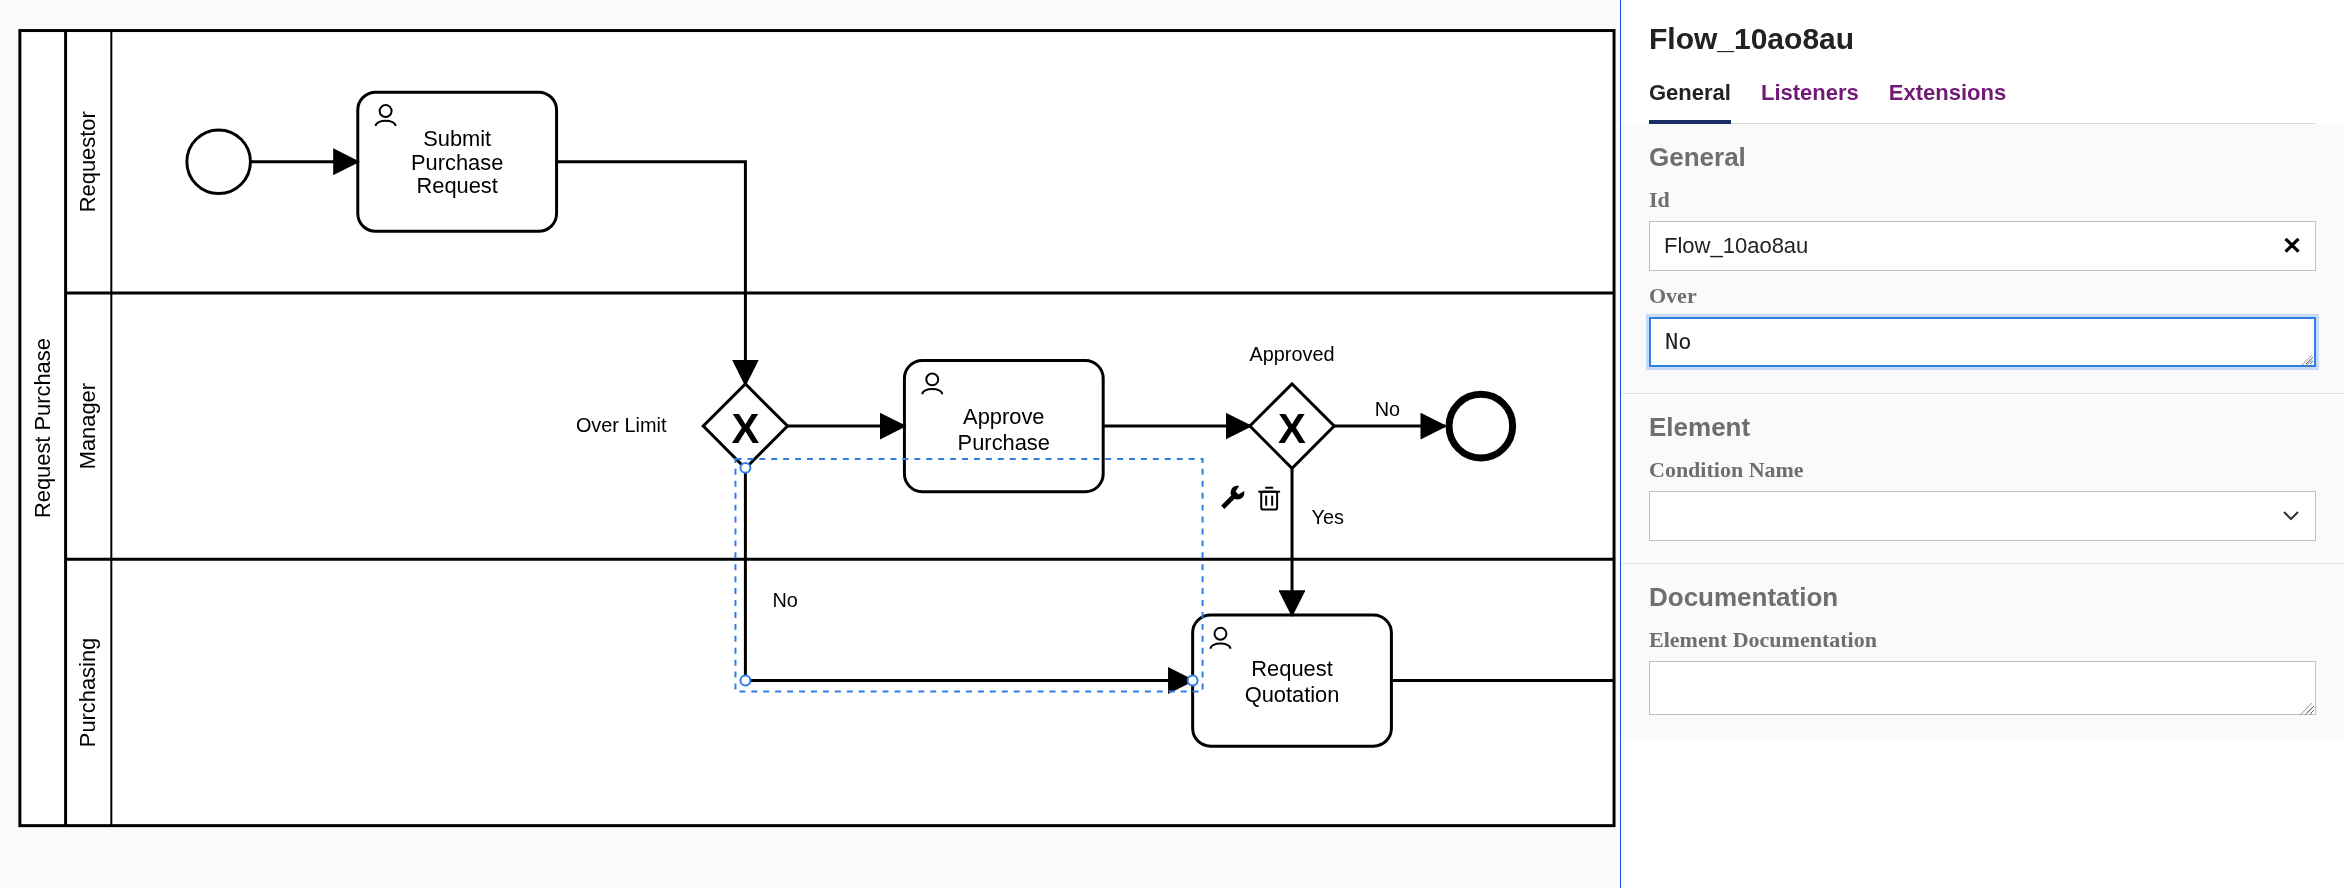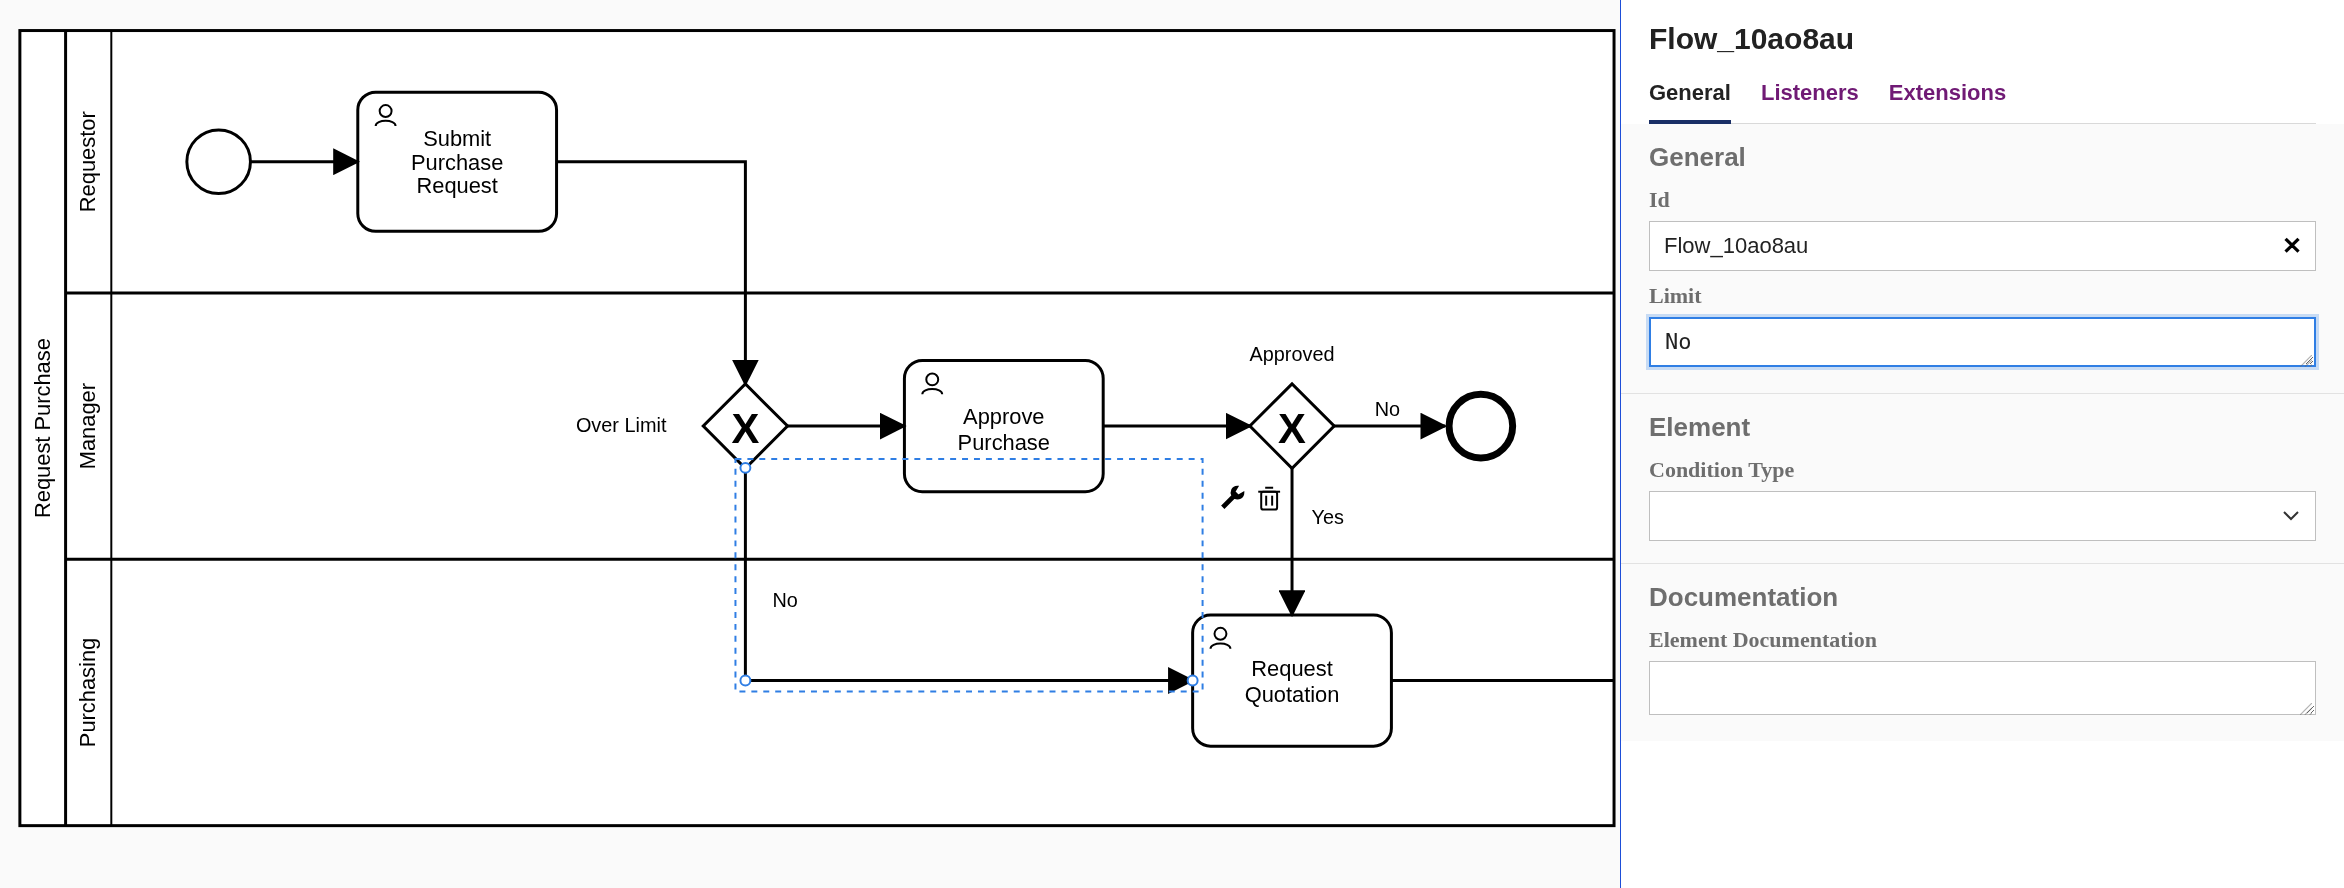--- a/index.html
+++ b/index.html
@@ -340,35 +340,35 @@
 
     <div class="section">
       <div class="section-title">General</div>
 
       <label class="field-label">Id</label>
       <div class="input-wrap">
         <input class="text-input" type="text" value="Flow_10ao8au" style="">
         <span class="clear-x">✕</span>
       </div>
 
-      <label class="field-label">Limit</label>
+      <label class="field-label">Over</label>
       <div class="input-wrap">
         <textarea class="text-input focused" rows="1" style="">No</textarea>
         <svg class="resize-grip" viewBox="0 0 10 10">
           <line x1="0" y1="10" x2="10" y2="0" stroke="#666"></line>
           <line x1="4" y1="10" x2="10" y2="4" stroke="#666"></line>
           <line x1="8" y1="10" x2="10" y2="8" stroke="#666"></line>
         </svg>
       </div>
     </div>
 
     <div class="section">
       <div class="section-title">Element</div>
 
-      <label class="field-label">Condition Type</label>
+      <label class="field-label">Condition Name</label>
       <div class="input-wrap">
         <select class="select-input">
           <option selected=""></option>
         </select>
         <svg class="select-caret" width="18" height="12" viewBox="0 0 18 12">
           <path d="M2 2 L9 9 L16 2" fill="none" stroke="#333" stroke-width="2"></path>
         </svg>
       </div>
     </div>
 

